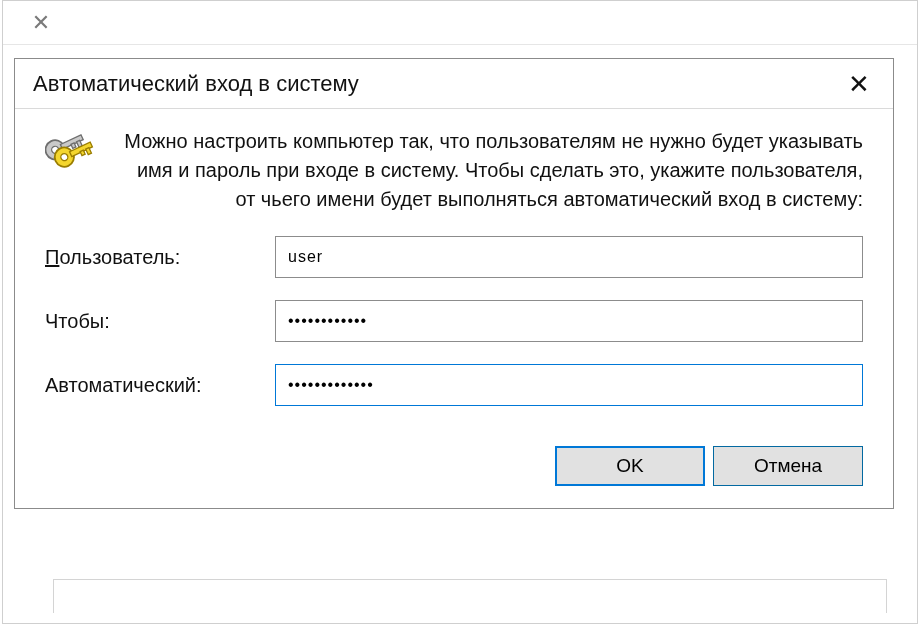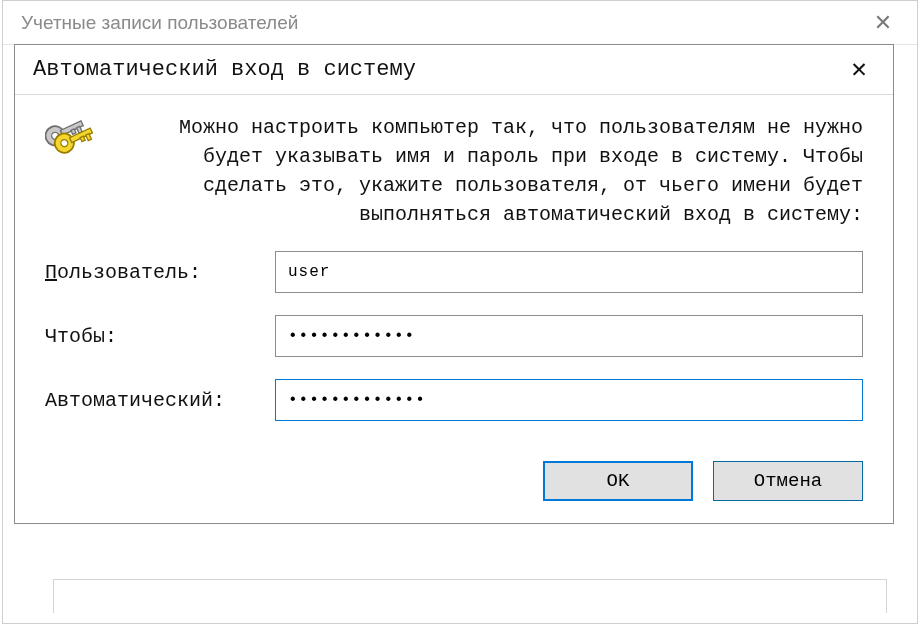--- a/index.html
+++ b/index.html
@@ -50,25 +50,24 @@
     left: 50px; right: 30px; bottom: 10px;
     height: 34px;
     border-top: 1px solid #d4d4d4;
     border-left: 1px solid #d4d4d4;
     border-right: 1px solid #d4d4d4;
   }
 
   
   .dialog {
     position: absolute;
-    left: 14px; top: 44px;
+    left: 14px; top: 58px;
     width: 880px;
     border: 1px solid #8b8b8b;
     background: #ffffff;
-    font-family: Liberation Mono, monospace;
   }
   .dialog-titlebar {
     height: 50px;
     display: flex;
     align-items: center;
     justify-content: space-between;
     padding: 0 12px 0 18px;
     border-bottom: 1px solid #dadada;
   }
   .dialog-title {
@@ -131,21 +130,21 @@
     letter-spacing: 1px;
   }
   .form-input.focus {
     border: 1px solid #0078d7;
     box-shadow: 0 0 0 0 #0078d7;
   }
 
   .button-row {
     display: flex;
     justify-content: flex-end;
-    gap: 20px;
+    gap: 8px;
     padding: 6px 30px 22px 30px;
   }
   .btn {
     min-width: 150px;
     height: 40px;
     border: 1px solid #0369a1;
     background: #e1e1e1;
     font-size: 19px;
     font-family: inherit;
     cursor: pointer;
@@ -155,21 +154,20 @@
   }
   .btn.primary {
     border: 2px solid #0078d7;
   }
 </style>
 </head>
 <body>
 
 <div class="parent-window">
   <div class="parent-titlebar">
-    <div class="parent-title">Учетные записи пользователей</div>
     <div class="parent-close">✕</div>
   </div>
   <div class="parent-body">
     <div class="secondary-panel"></div>
   </div>
 </div>
 
 <div class="dialog">
   <div class="dialog-titlebar">
     <div class="dialog-title">Автоматический вход в систему</div>

